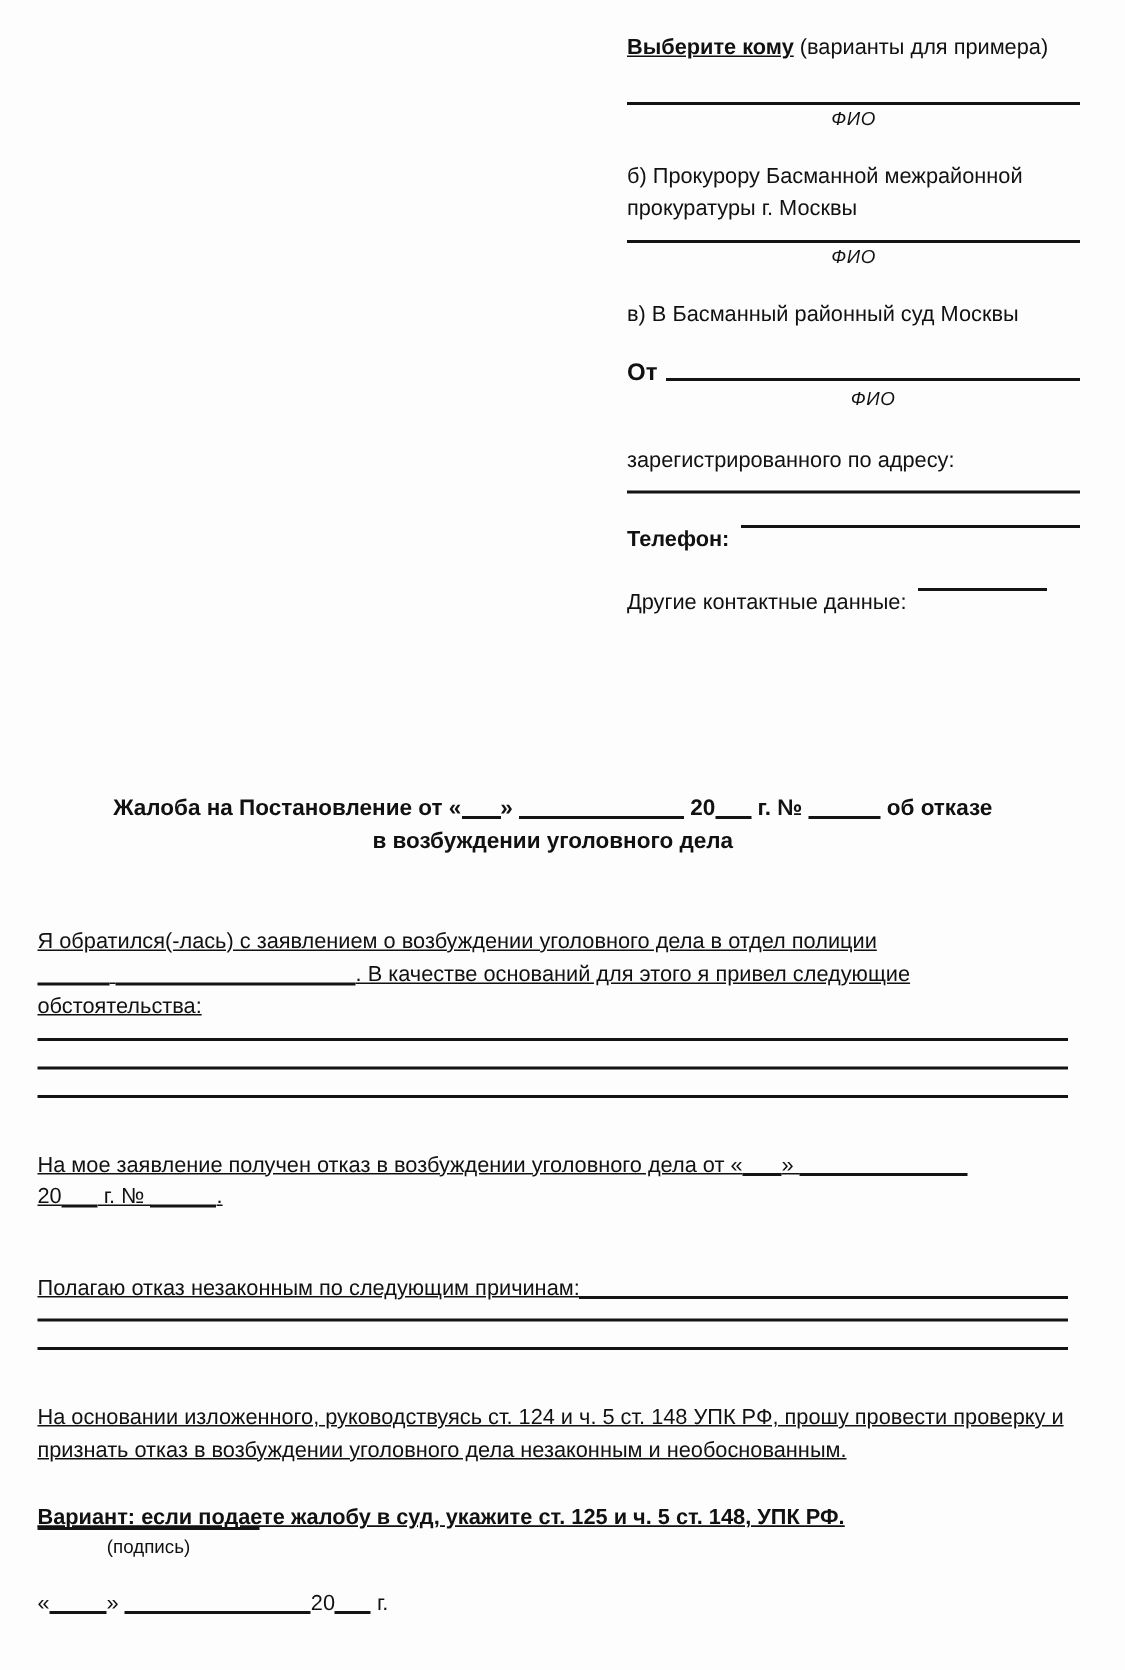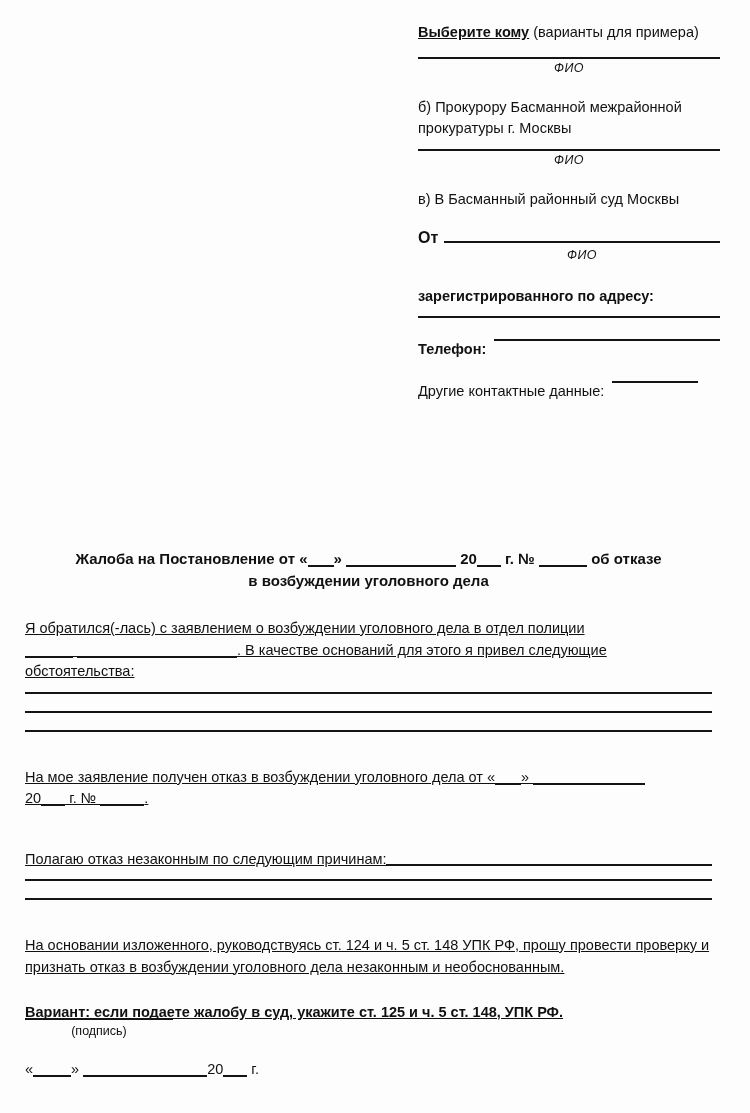--- a/index.html
+++ b/index.html
@@ -41,21 +41,21 @@
   
   .addressee {
     position: absolute;
     left: 418px;
     top: 22px;
     width: 302px;
     font-size: 14.5px;
     line-height: 21px;
   }
   .addressee .lead {
-    margin: 0 0 14px 0;
+    margin: 0 0 25px 0;
   }
   .addressee .lead b {
     text-decoration: underline;
     font-weight: bold;
   }
   .addr-option {
     margin: 0 0 10px 0;
   }
   .fio-wrap {
     margin: 0 0 20px 0;
@@ -96,21 +96,20 @@
     display: block;
     text-align: center;
     font-style: italic;
     font-size: 12.5px;
     line-height: 17px;
     letter-spacing: .4px;
     padding-left: 26px;
   }
   .reg-label {
     margin: 22px 0 0 0;
-    font-weight: bold;
   }
   .reg-line {
     margin-top: 9px;
     border-bottom: 2px solid #141414;
     height: 0;
     width: 100%;
   }
   .phone-row {
     margin-top: 21px;
     display: flex;
@@ -135,21 +134,21 @@
     flex: 0 0 auto;
     border-bottom: 2px solid #141414;
     height: 0;
     margin: 0 0 4px 8px;
   }
 
   
   .doc-title {
     position: absolute;
     left: 25px;
-    top: 548px;
+    top: 528px;
     width: 687px;
     text-align: center;
     font-weight: bold;
     font-size: 15px;
     line-height: 22px;
   }
   .doc-title .blank { border-bottom-width: 2px; }
 
   
   .body {

